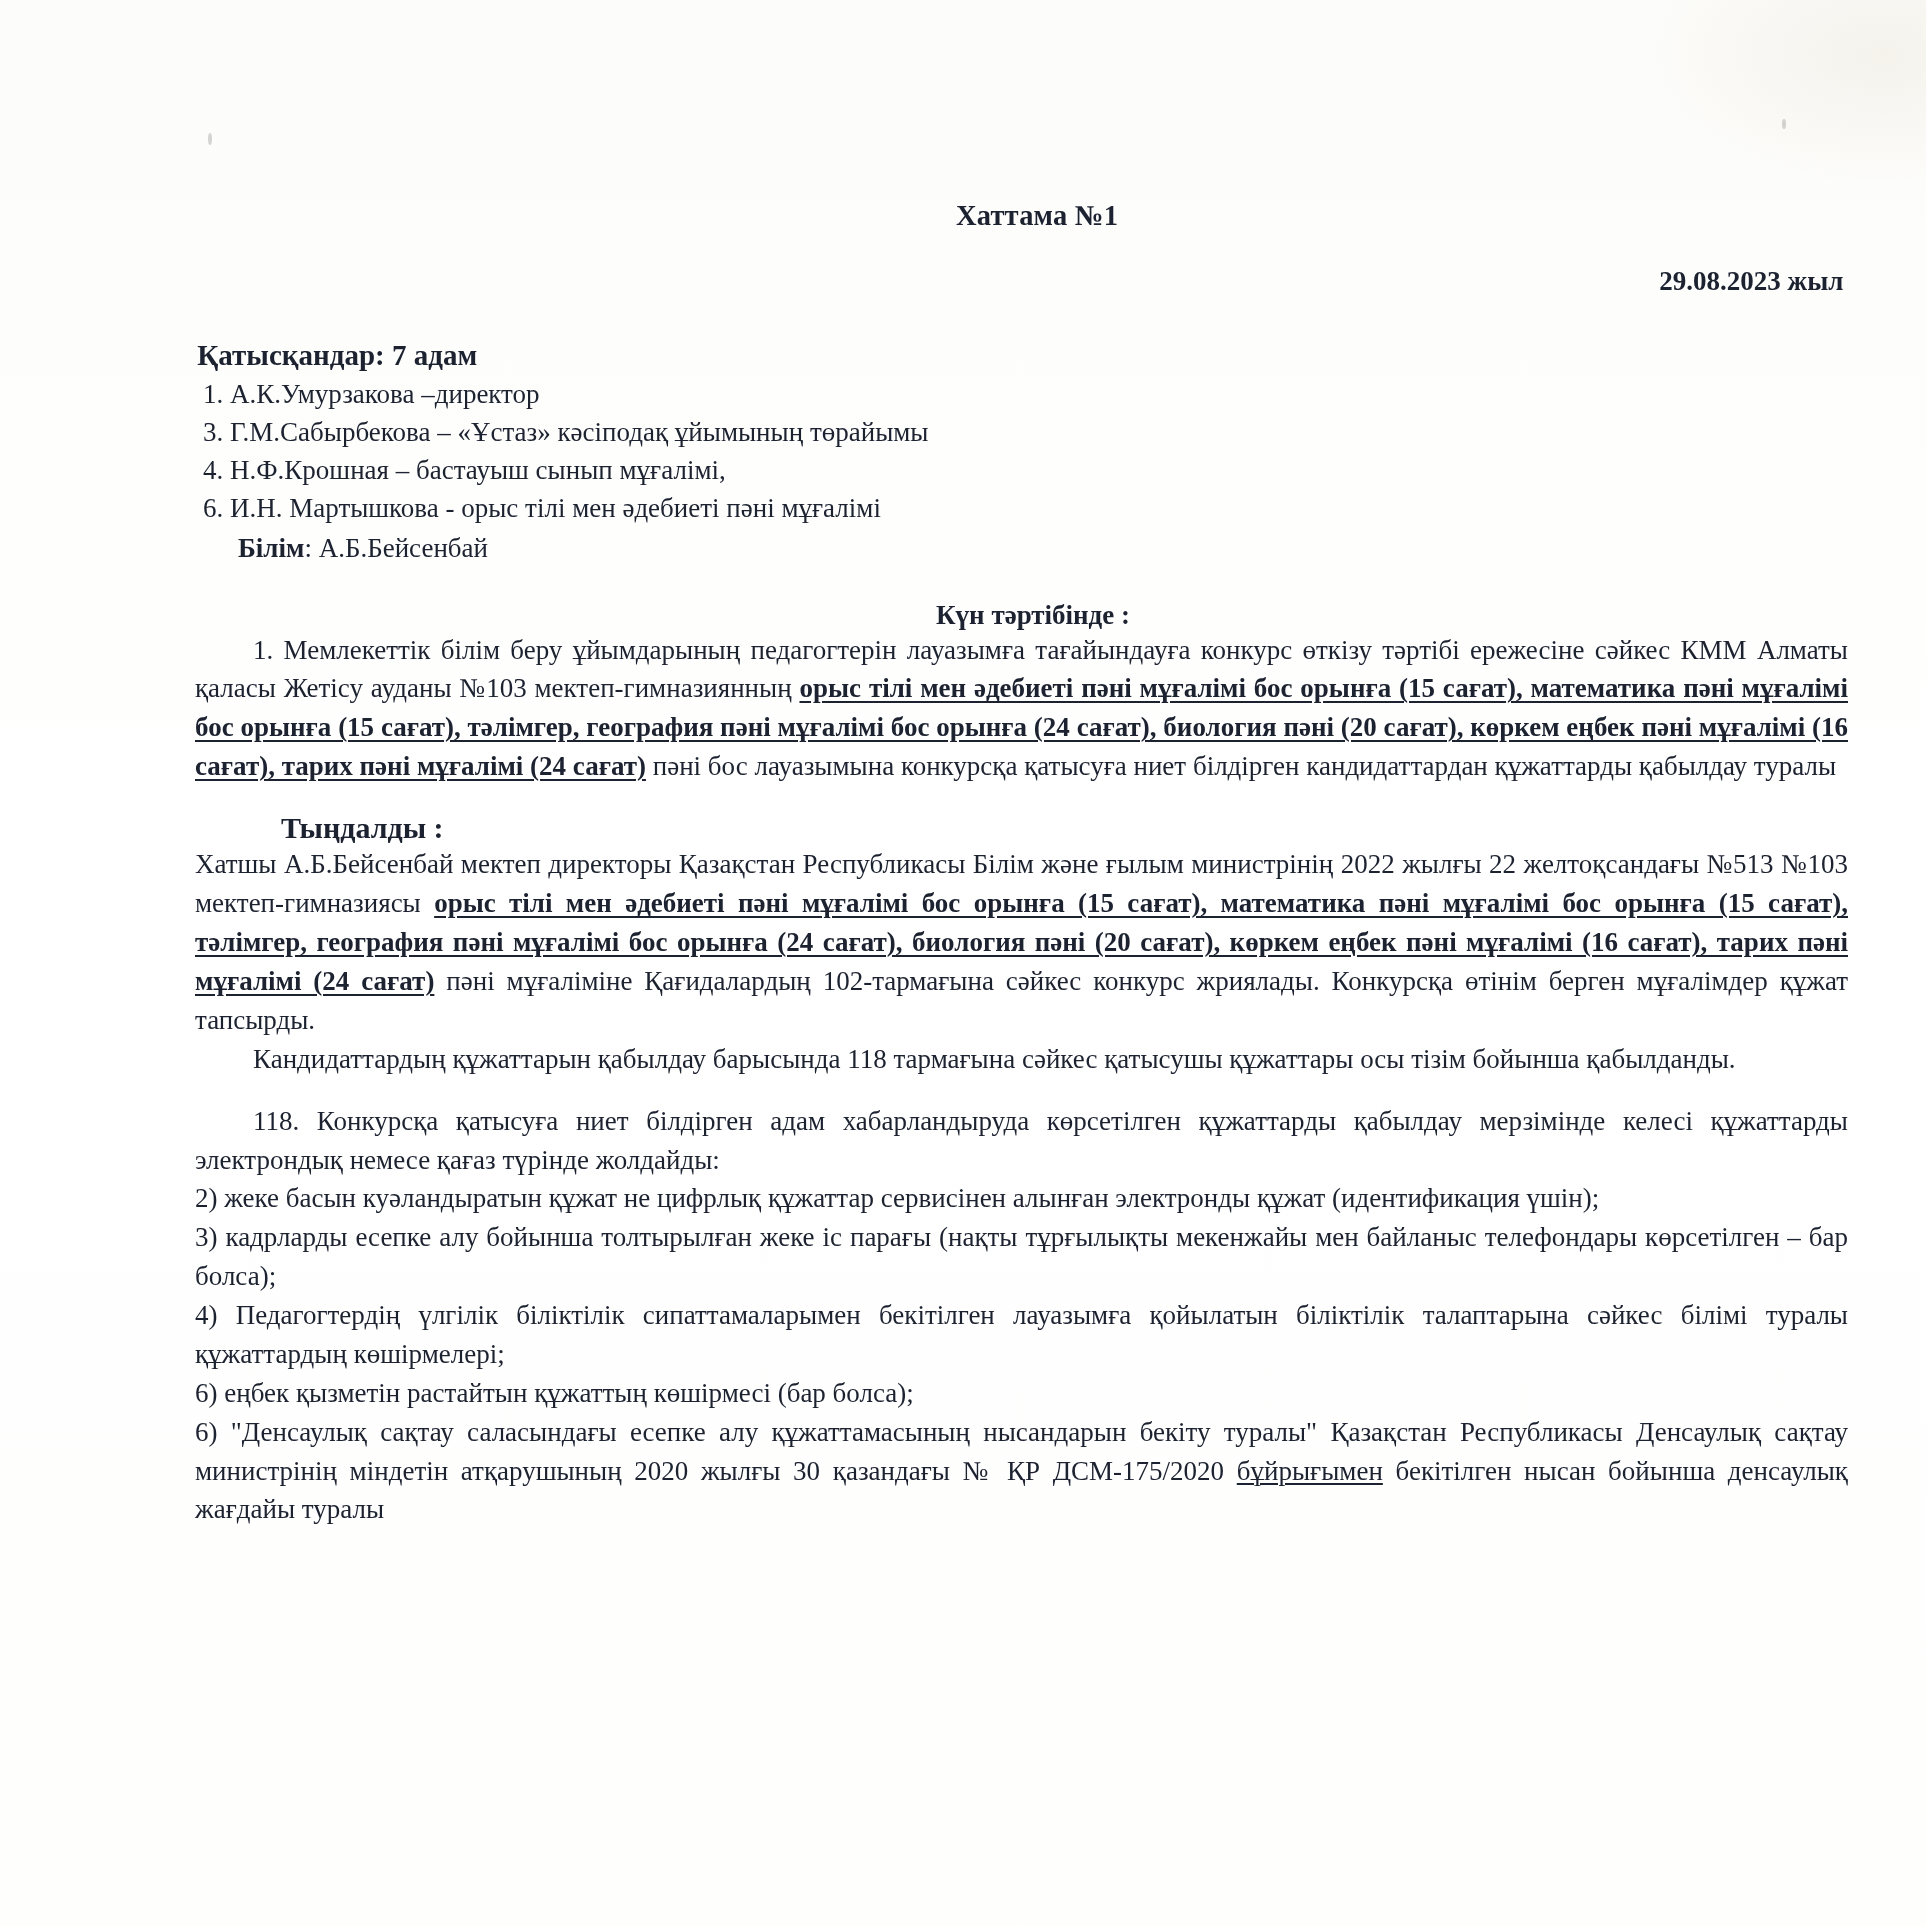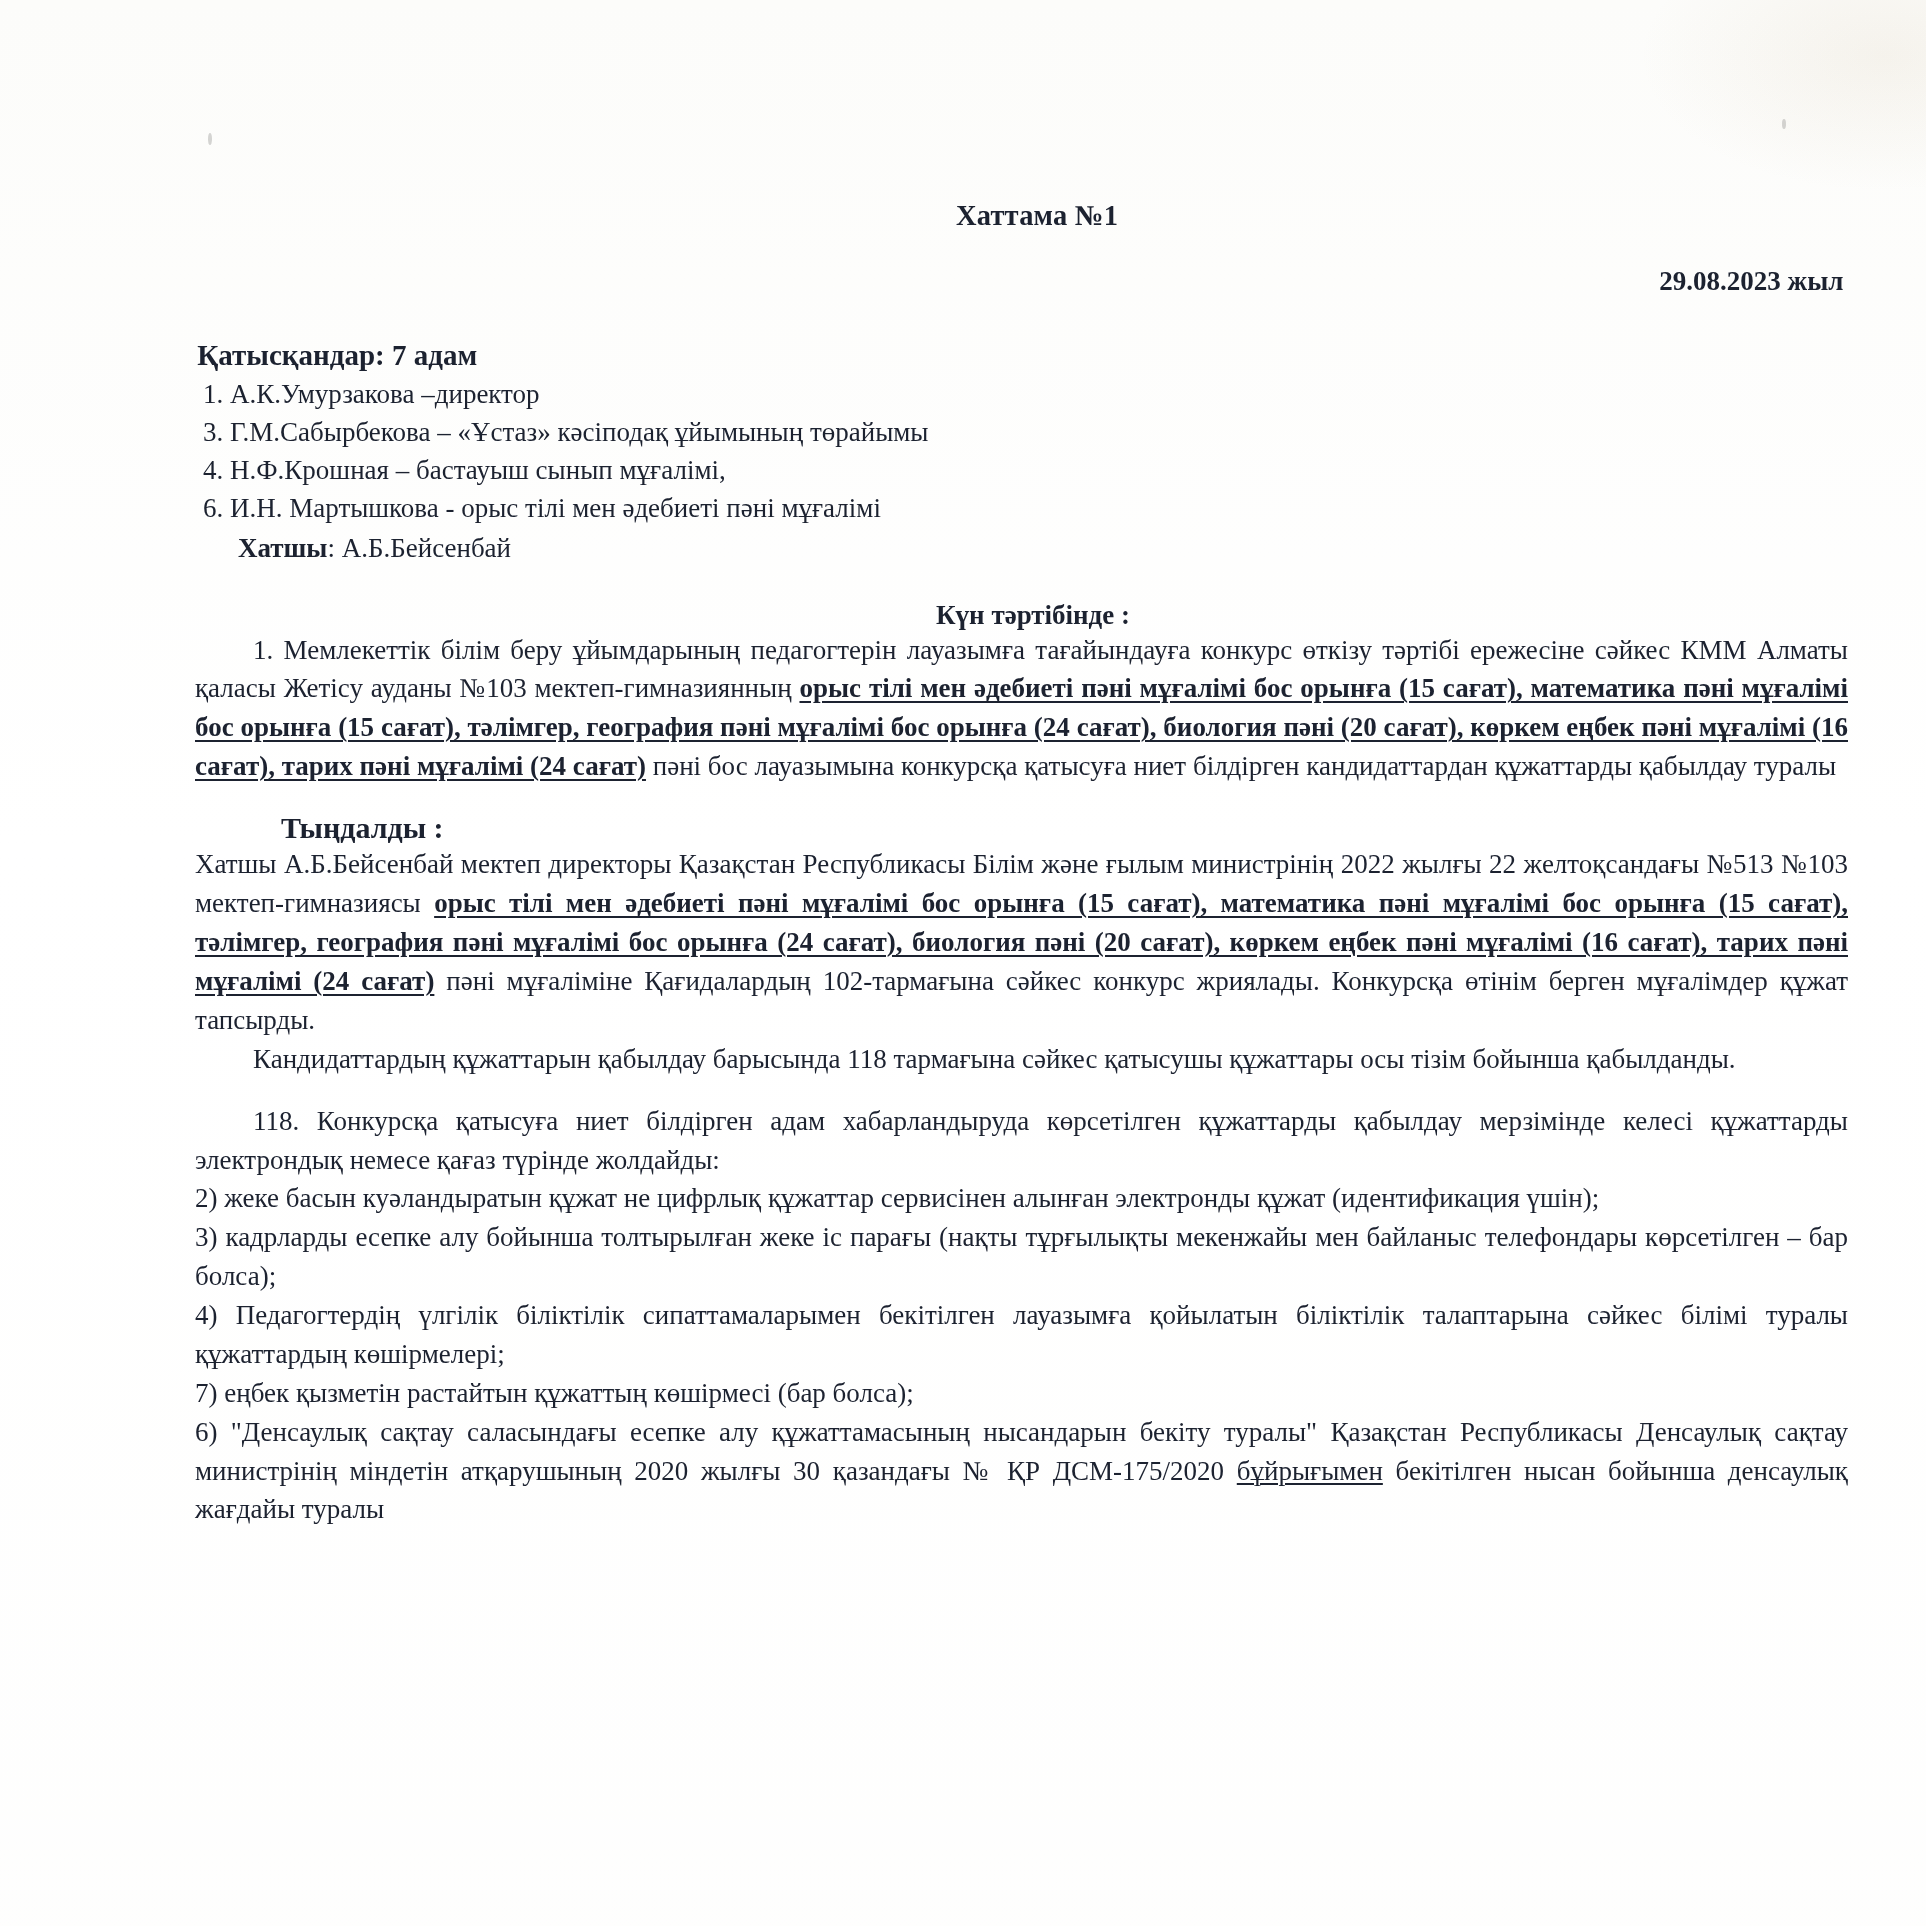--- a/index.html
+++ b/index.html
@@ -137,40 +137,40 @@
 
     <div class="doc-date">29.08.2023 жыл</div>
 
     <div class="attendees-heading">Қатысқандар: 7 адам</div>
 
     <div class="attendee-line">1. А.К.Умурзакова  –директор</div>
     <div class="attendee-line">3. Г.М.Сабырбекова – «Ұстаз» кәсіподақ  ұйымының төрайымы</div>
     <div class="attendee-line">4. Н.Ф.Крошная – бастауыш сынып мұғалімі,</div>
     <div class="attendee-line">6. И.Н. Мартышкова - орыс тілі мен әдебиеті пәні мұғалімі</div>
 
-    <div class="secretary-line"><b>Хатшы</b><span>: А.Б.Бейсенбай</span></div>
+    <div class="secretary-line"><b>Білім</b><span>: А.Б.Бейсенбай</span></div>
 
     <div class="agenda-heading">Күн тәртібінде :</div>
 
     <p class="body-par block-1 indent-first"><span>1. Мемлекеттік білім беру ұйымдарының педагогтерін лауазымға тағайындауға конкурс өткізу тәртібі ережесіне сәйкес КММ Алматы қаласы Жетісу ауданы №103 мектеп-гимназиянның </span><span class="bu">орыс тілі мен әдебиеті   пәні мұғалімі  бос орынға  (15 сағат),  математика пәні мұғалімі бос орынға  (15 сағат),   тәлімгер, география пәні мұғалімі  бос орынға (24 сағат), биология пәні (20 сағат), көркем еңбек пәні мұғалімі (16 сағат), тарих пәні мұғалімі (24 сағат)</span><span> пәні бос лауазымына конкурсқа қатысуға ниет білдірген кандидаттардан құжаттарды қабылдау туралы</span></p>
 
     <div class="section-heading">Тыңдалды :</div>
 
     <p class="body-par block-listened"><span>Хатшы А.Б.Бейсенбай мектеп директоры Қазақстан Республикасы Білім және ғылым министрінің 2022 жылғы 22 желтоқсандағы №513 №103 мектеп-гимназиясы  </span><span class="bu">орыс тілі мен әдебиеті   пәні мұғалімі  бос орынға  (15 сағат),  математика пәні мұғалімі бос орынға  (15 сағат),   тәлімгер, география пәні мұғалімі  бос орынға (24 сағат), биология пәні (20 сағат), көркем еңбек пәні мұғалімі (16 сағат), тарих пәні мұғалімі (24 сағат)</span><span>  пәні мұғаліміне Қағидалардың 102-тармағына сәйкес   конкурс жриялады. Конкурсқа өтінім берген мұғалімдер  құжат тапсырды.</span></p>
 
     <p class="body-par indent-first">Кандидаттардың құжаттарын қабылдау барысында  118 тармағына сәйкес қатысушы құжаттары осы тізім бойынша қабылданды.</p>
 
     <p class="body-par indent-first gap-top-lg">118.  Конкурсқа қатысуға ниет білдірген адам хабарландыруда көрсетілген құжаттарды қабылдау мерзімінде келесі құжаттарды электрондық немесе қағаз түрінде жолдайды:</p>
 
 
     <p class="body-par"> 2) жеке басын куәландыратын құжат не цифрлық құжаттар сервисінен алынған электронды құжат (идентификация үшін);</p>
 
     <p class="body-par">3) кадрларды есепке алу бойынша толтырылған жеке іс парағы (нақты тұрғылықты мекенжайы мен байланыс телефондары көрсетілген – бар болса);</p>
 
     <p class="body-par">4)  Педагогтердің  үлгілік  біліктілік  сипаттамаларымен  бекітілген  лауазымға қойылатын біліктілік  талаптарына сәйкес білімі туралы құжаттардың көшірмелері;</p>
 
-    <p class="body-par">7) еңбек қызметін растайтын құжаттың көшірмесі (бар болса);</p>
+    <p class="body-par">6) еңбек қызметін растайтын құжаттың көшірмесі (бар болса);</p>
 
     <p class="body-par"><span>6) "Денсаулық сақтау саласындағы есепке алу құжаттамасының нысандарын бекіту туралы" Қазақстан Республикасы Денсаулық сақтау министрінің міндетін атқарушының 2020 жылғы 30 қазандағы № ҚР ДСМ-175/2020 </span><span class="u">бұйрығымен</span><span> бекітілген нысан бойынша денсаулық жағдайы туралы</span></p>
 
   </div>
 </div>
 
 
 </body></html>

